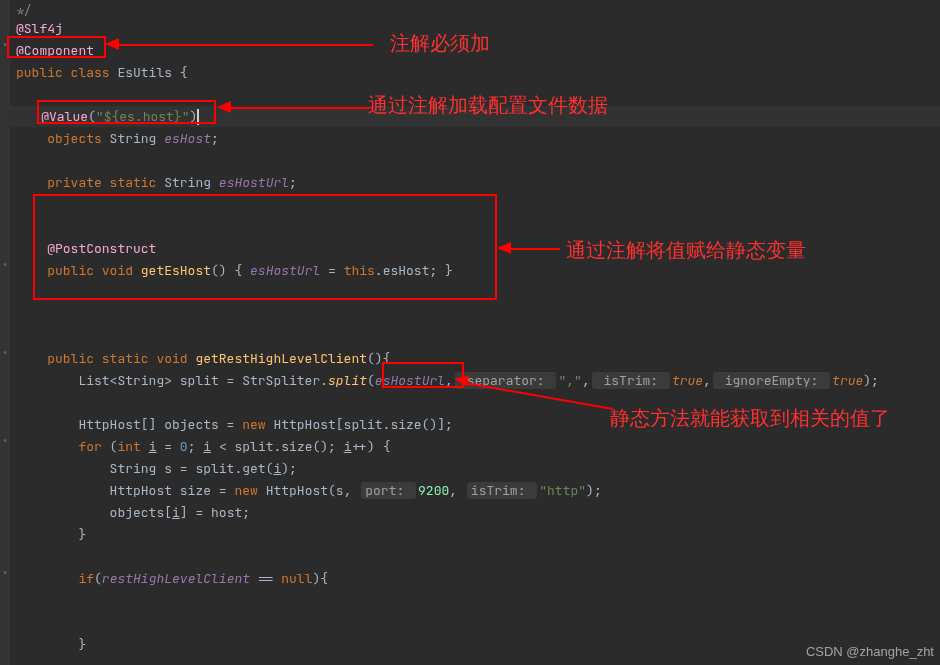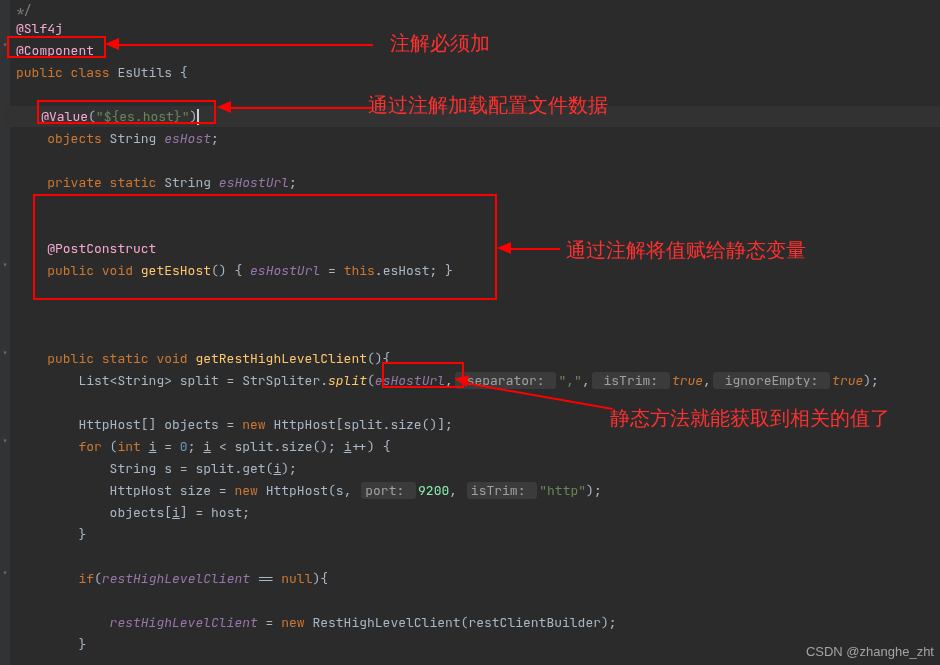--- a/index.html
+++ b/index.html
@@ -65,21 +65,20 @@
 <div class="ln" style="top:370px"><span class="txt">&nbsp;&nbsp;&nbsp;&nbsp;&nbsp;&nbsp;&nbsp;&nbsp;<span>List&lt;String&gt; split = StrSpliter.</span><span class="fnIt">split</span><span>(</span><span class="lit">esHostUrl</span><span>,</span><span class="hintbox"> separator: </span><span class="str">","</span><span>,</span><span class="hintbox"> isTrim: </span><span class="boolIt">true</span><span>,</span><span class="hintbox"> ignoreEmpty: </span><span class="boolIt">true</span><span>);</span></span></div>
 <div class="ln" style="top:392px"></div>
 <div class="ln" style="top:414px"><span class="txt">&nbsp;&nbsp;&nbsp;&nbsp;&nbsp;&nbsp;&nbsp;&nbsp;<span>HttpHost[] objects = </span><span class="kw">new </span><span>HttpHost[split.size()];</span></span></div>
 <div class="ln" style="top:436px"><span class="txt">&nbsp;&nbsp;&nbsp;&nbsp;&nbsp;&nbsp;&nbsp;&nbsp;<span class="kw">for </span><span>(</span><span class="kw">int </span><span style="text-decoration:underline">i</span><span> = </span><span class="tpl" style="color:#6897bb">0</span><span>; </span><span style="text-decoration:underline">i</span><span> &lt; split.size(); </span><span style="text-decoration:underline">i</span><span>++) {</span></span></div>
 <div class="ln" style="top:458px"><span class="txt">&nbsp;&nbsp;&nbsp;&nbsp;&nbsp;&nbsp;&nbsp;&nbsp;&nbsp;&nbsp;&nbsp;&nbsp;<span>String s = split.get(</span><span style="text-decoration:underline">i</span><span>);</span></span></div>
 <div class="ln" style="top:480px"><span class="txt">&nbsp;&nbsp;&nbsp;&nbsp;&nbsp;&nbsp;&nbsp;&nbsp;&nbsp;&nbsp;&nbsp;&nbsp;<span>HttpHost size = </span><span class="kw">new </span><span>HttpHost(s, </span><span class="hintbox">port: </span><span style="color:#86efac">9200</span><span>, </span><span class="hintbox">isTrim: </span><span class="str">"http"</span><span>);</span></span></div>
 <div class="ln" style="top:502px"><span class="txt">&nbsp;&nbsp;&nbsp;&nbsp;&nbsp;&nbsp;&nbsp;&nbsp;&nbsp;&nbsp;&nbsp;&nbsp;<span>objects[</span><span style="text-decoration:underline">i</span><span>] = host;</span></span></div>
 <div class="ln" style="top:524px"><span class="txt">&nbsp;&nbsp;&nbsp;&nbsp;&nbsp;&nbsp;&nbsp;&nbsp;<span>}</span></span></div>
 <div class="ln" style="top:546px"></div>
 <div class="ln" style="top:568px"><span class="txt">&nbsp;&nbsp;&nbsp;&nbsp;&nbsp;&nbsp;&nbsp;&nbsp;<span class="kw">if</span><span>(</span><span class="lit">restHighLevelClient</span><span> == </span><span class="kw">null</span><span>){</span></span></div>
-<div class="ln" style="top:612px"><span class="txt">&nbsp;&nbsp;&nbsp;&nbsp;&nbsp;&nbsp;&nbsp;&nbsp;&nbsp;&nbsp;&nbsp;&nbsp;<span class="lit">restHighLevelClient</span><span> = </span><span class="kw">new </span><span>RestHighLevelClient(restClientBuilder);</span></span></div>
 <div class="ln" style="top:634px"><span class="txt">&nbsp;&nbsp;&nbsp;&nbsp;&nbsp;&nbsp;&nbsp;&nbsp;<span>}</span></span></div>
 
 </div>
 
 <div class="box" style="left:7px;top:36px;width:95px;height:18px"></div>
 <div class="box" style="left:37px;top:100px;width:175px;height:20px"></div>
 <div class="box" style="left:33px;top:194px;width:460px;height:102px"></div>
 <div class="box" style="left:382px;top:362px;width:78px;height:22px"></div>
 
 <div class="arrow-line" style="left:118px;top:44px;width:255px"></div>

